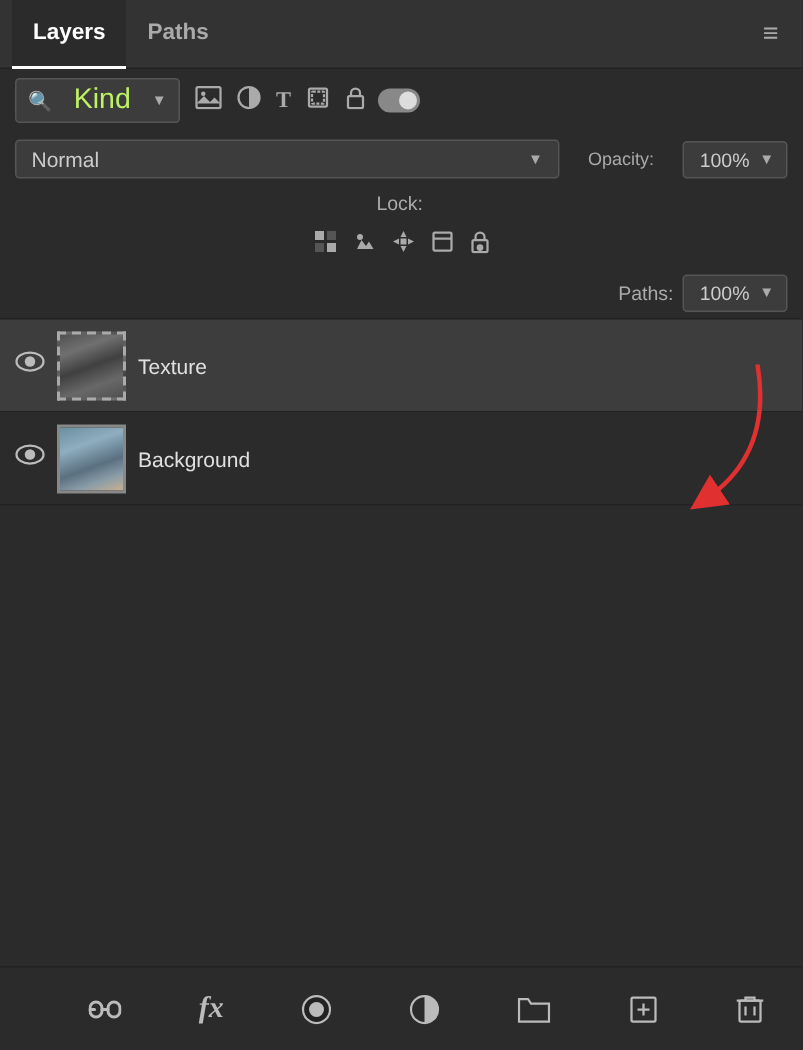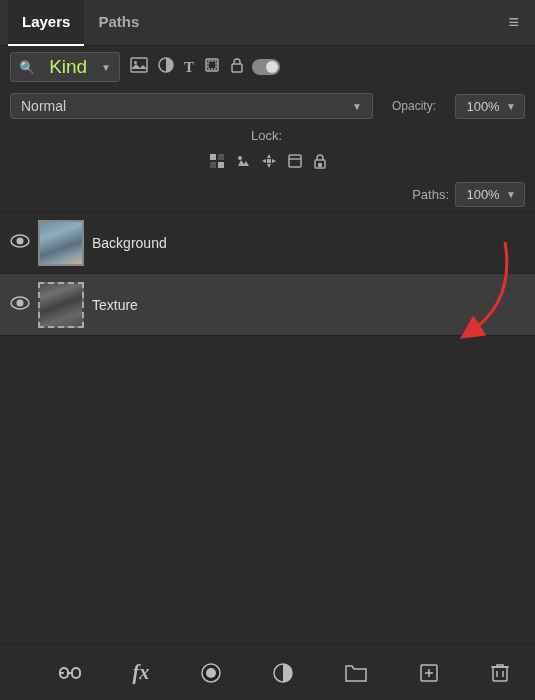--- a/index.html
+++ b/index.html
@@ -420,40 +420,40 @@
       <span class="fill-label">Paths:</span>
       <div class="fill-select">
         <span class="val">100%</span>
         <span class="chevron">▼</span>
       </div>
     </div>
   </div>
 
   <div class="layers-list" style="position:relative;">
 
+    <div class="layer-item selected">
+      <span class="layer-eye">
+        <svg width="20" height="14" viewBox="0 0 20 14" fill="none">
+            <ellipse cx="10" cy="7" rx="9" ry="6" stroke="#bbb" stroke-width="1.5"></ellipse>
+            <circle cx="10" cy="7" r="3.5" fill="#bbb"></circle>
+          </svg>
+      </span>
+      <div class="layer-thumb thumb-texture dashed-border"></div>
+      <span class="layer-name">Texture</span>
+    </div>
+
     <div class="layer-item">
       <span class="layer-eye">
         <svg width="20" height="14" viewBox="0 0 20 14" fill="none">
             <ellipse cx="10" cy="7" rx="9" ry="6" stroke="#bbb" stroke-width="1.5"></ellipse>
             <circle cx="10" cy="7" r="3.5" fill="#bbb"></circle>
           </svg>
       </span>
       <div class="layer-thumb thumb-background"></div>
       <span class="layer-name">Background</span>
-    </div>
-
-    <div class="layer-item selected">
-      <span class="layer-eye">
-        <svg width="20" height="14" viewBox="0 0 20 14" fill="none">
-            <ellipse cx="10" cy="7" rx="9" ry="6" stroke="#bbb" stroke-width="1.5"></ellipse>
-            <circle cx="10" cy="7" r="3.5" fill="#bbb"></circle>
-          </svg>
-      </span>
-      <div class="layer-thumb thumb-texture dashed-border"></div>
-      <span class="layer-name">Texture</span>
     </div>
 
     <svg class="arrow-svg" width="120" height="140" viewBox="0 0 120 140" style="position:absolute; top:20px; right:0; pointer-events:none;">
       <defs>
         <marker id="arrowhead" markerWidth="8" markerHeight="8" refX="4" refY="4" orient="auto">
           <polygon points="0 0, 8 4, 0 8" fill="#e03030"></polygon>
         </marker>
       </defs>
       <path d="M 90 10 Q 100 70 55 100" stroke="#e03030" stroke-width="3" fill="none" marker-end="url(#arrowhead)"></path>
     </svg>

